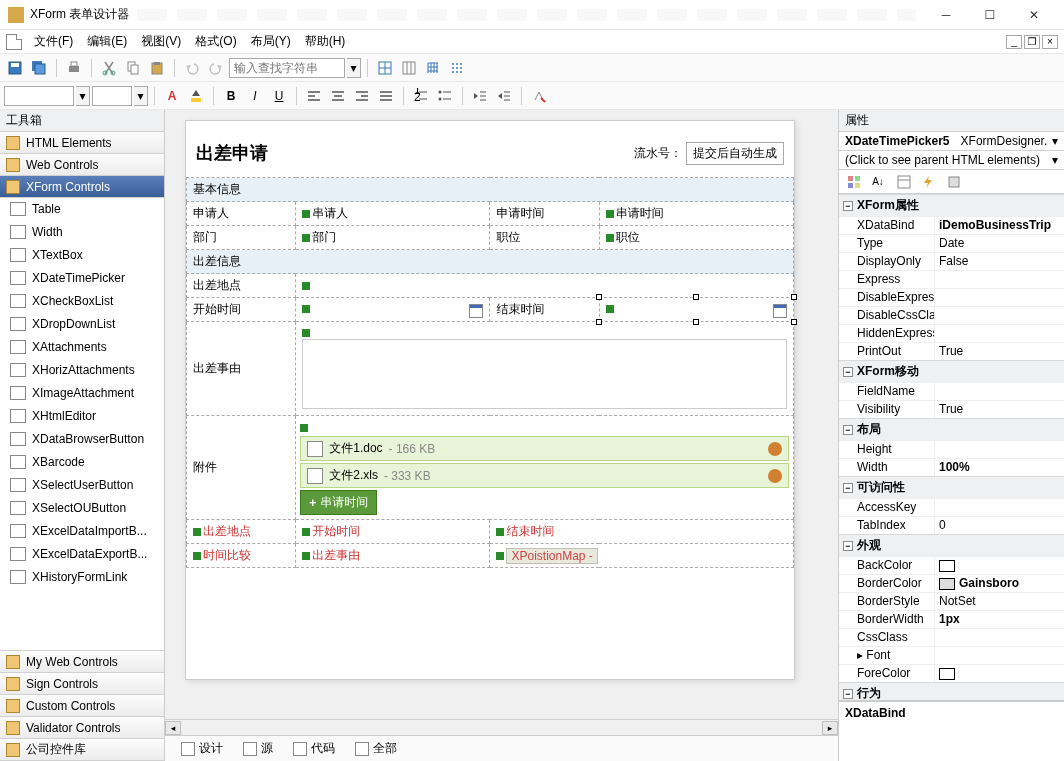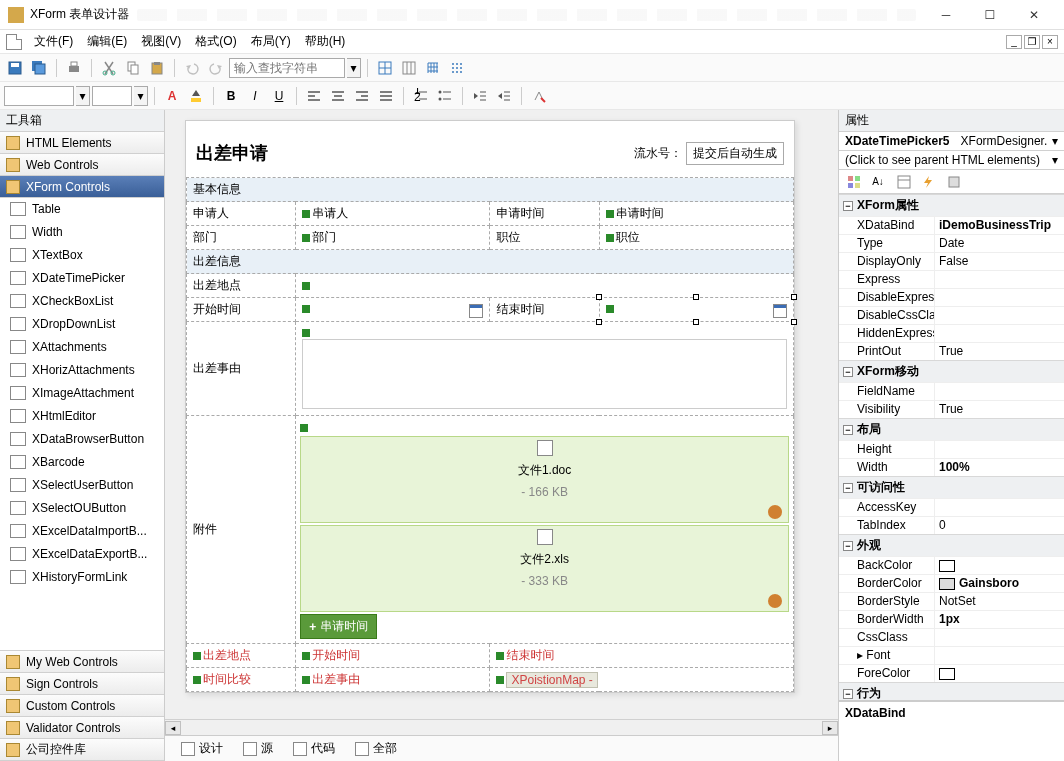--- a/index.html
+++ b/index.html
@@ -52,21 +52,21 @@
 .flownum { margin-left:auto; font-size:12px; }
 .flownum-box { display:inline-block; border:1px solid #aaa; background:#fff; padding:2px 6px; margin-left:4px; }
 .form-tbl { width:100%; border-collapse:collapse; }
 .form-tbl td { border:1px dashed #aaa; padding:3px 6px; height:23px; vertical-align:middle; font-size:12px; }
 .form-tbl td.sec-hdr { background:#e8f0f7; font-weight:normal; }
 .field-handle { display:inline-block; width:8px; height:8px; background:#2a8a2a; margin-right:2px; vertical-align:middle; }
 .dt-icon { display:inline-block; width:14px; height:14px; background:#fff; border:1px solid #888; float:right; margin-top:2px; background-image:linear-gradient(#3b6db5 0 3px,#fff 3px 14px); }
 .sel-wrap { position:relative; }
 .sel-handle { position:absolute; width:6px; height:6px; background:#fff; border:1px solid #000; }
 .textarea-box { width:100%; height:70px; border:1px solid #ccc; resize:none; }
-.file-row { background:#e8f4d8; border:1px solid #b8d888; margin:2px 0; padding:3px 6px; display:flex; align-items:center; gap:6px;flex-direction:column; }
+.file-row { background:#e8f4d8; border:1px solid #b8d888; margin:2px 0; padding:3px 6px; display:flex; align-items:center; gap:6px; }
 .file-icon { width:16px; height:16px; border:1px solid #888; background:#fff; }
 .file-size { color:#888; }
 .file-del { margin-left:auto; width:14px; height:14px; border-radius:50%; background:#d08030; }
 .add-file-btn { background:#5a9a3a; color:#fff; border:1px solid #3a7a1a; padding:3px 8px; display:inline-flex; align-items:center; gap:4px; cursor:pointer; }
 .red-cell { color:#cc3333; }
 .x-poi { color:#d04444; background:#e8e8dd; border:1px solid #c0c0b0; padding:0 4px; display:inline-block;text-align:right; }
 
 .btm-tabs { height:26px; border-top:1px solid #ccc; display:flex; align-items:center; padding:0 8px; gap:4px; background:#fafafa; }
 .btm-tab { padding:2px 8px; display:flex; align-items:center; gap:4px; cursor:pointer; }
 .btm-tab .bti { width:14px; height:14px; border:1px solid #888; background:#fff; }

